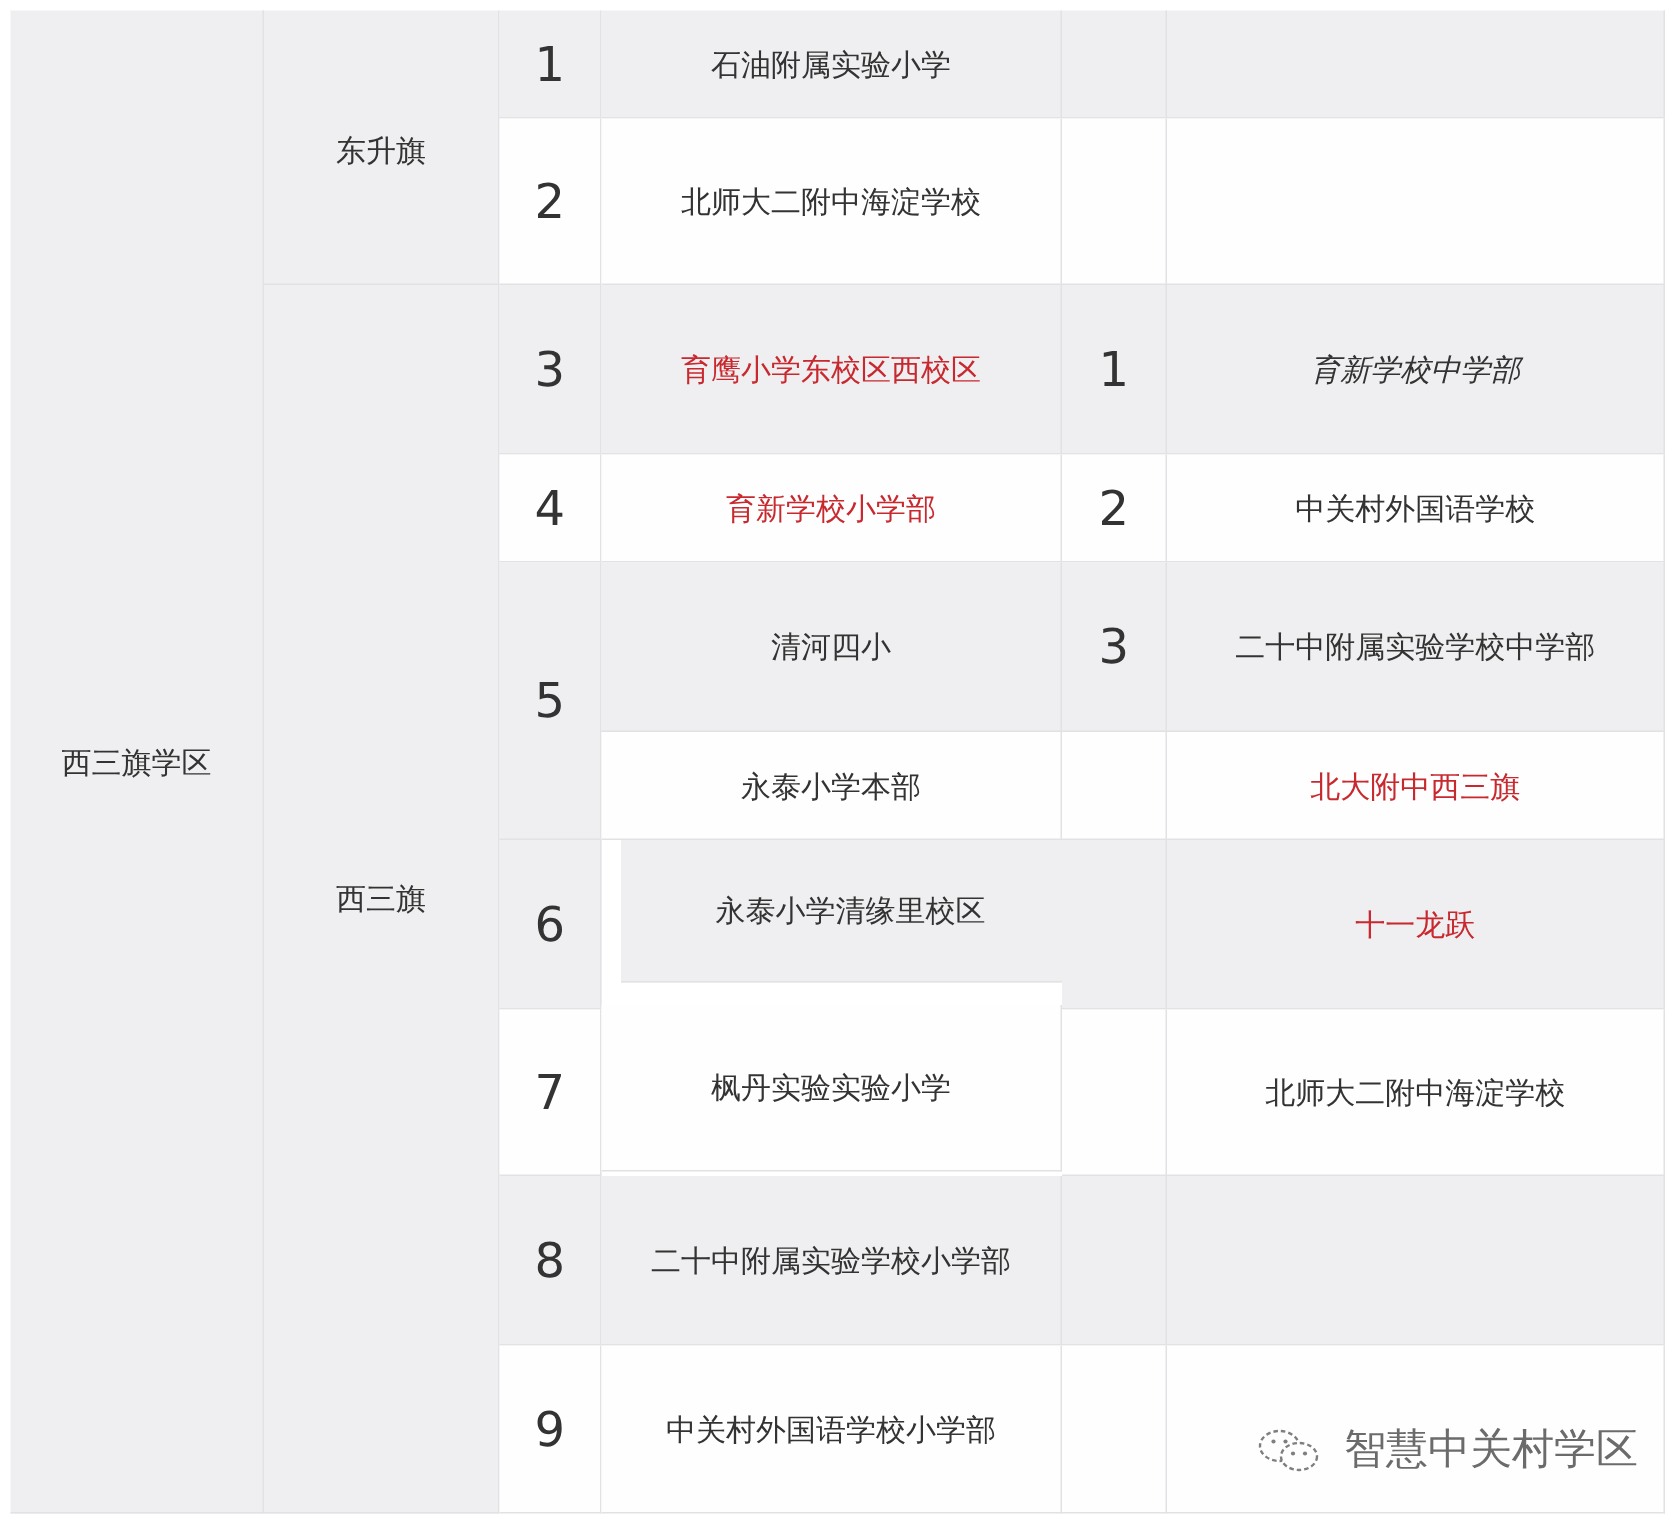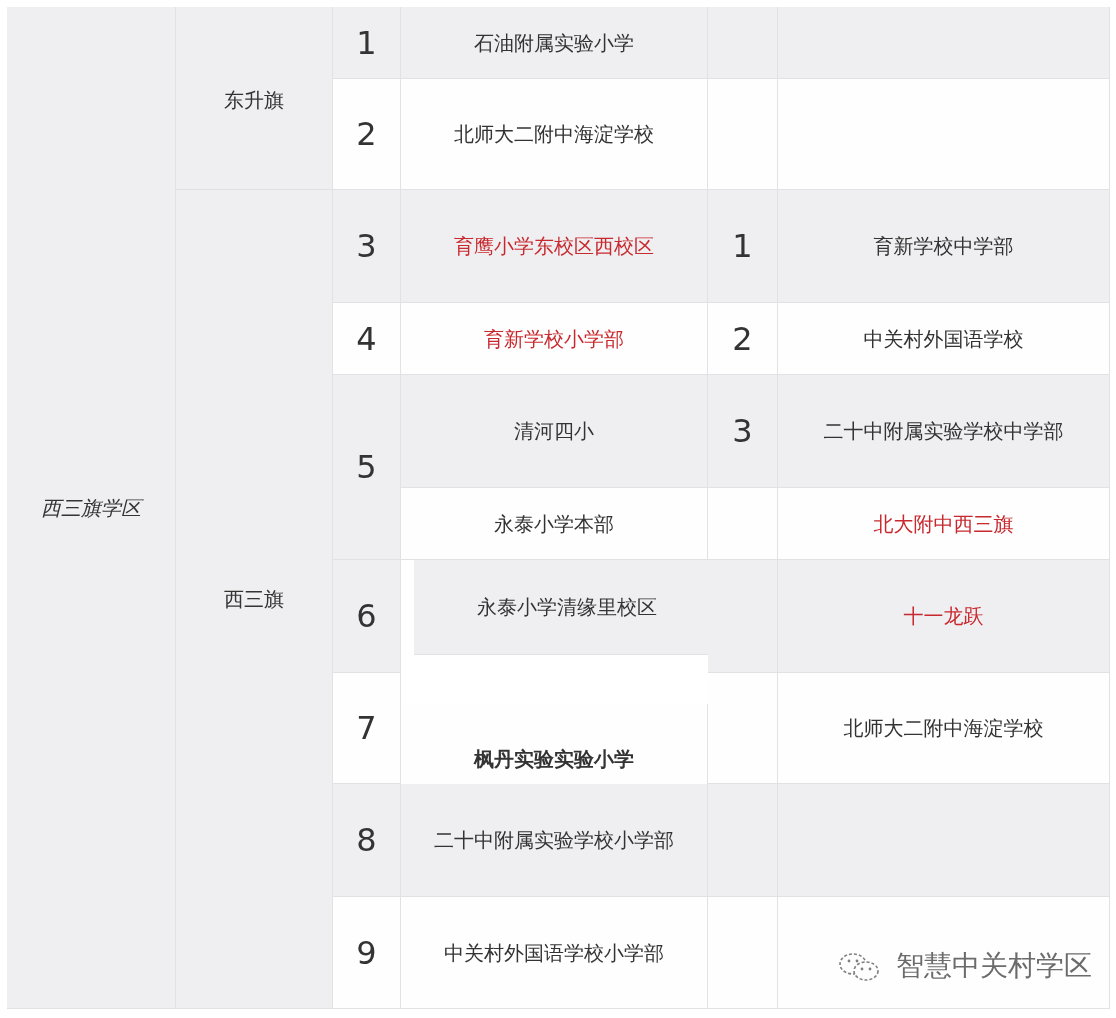--- a/index.html
+++ b/index.html
@@ -49,21 +49,21 @@
     .wm-icon {
       width: 44px;
       height: 34px;
     }
   </style>
 </head>
 <body>
 
 <div>
 
-  <div class="cell gray" style="left:7px; top:7px; width:169px; height:1002px; padding:0 14px;font-style:italic;">
+  <div class="cell gray" style="left:7px; top:7px; width:169px; height:1002px; padding:0 14px;">
     <span>西三旗学区</span>
   </div>
 
   <div class="cell gray" style="left:176px; top:7px; width:157px; height:183px; align-items:flex-start; padding-top:70px;">
     <span style="margin-top:0;">东升旗</span>
   </div>
   <div class="cell gray" style="left:176px; top:190px; width:157px; height:819px;">
     <span>西三旗</span>
   </div>
 
@@ -87,21 +87,21 @@
 
   <div class="cell gray num" style="left:333px; top:190px; width:68px; height:113px;">
     <span>3</span>
   </div>
   <div class="cell gray wrap-name red" style="left:401px; top:190px; width:307px; height:113px;">
     <span>育鹰小学东校区西校区</span>
   </div>
   <div class="cell gray num" style="left:708px; top:190px; width:70px; height:113px;">
     <span>1</span>
   </div>
-  <div class="cell gray" style="left:778px; top:190px; width:332px; height:113px;">
+  <div class="cell gray" style="left:778px; top:190px; width:332px; height:113px;font-style:italic;">
     <span>育新学校中学部</span>
   </div>
 
   <div class="cell white num" style="left:333px; top:303px; width:68px; height:72px;">
     <span>4</span>
   </div>
   <div class="cell white wrap-name red" style="left:401px; top:303px; width:307px; height:72px;">
     <span>育新学校小学部</span>
   </div>
   <div class="cell white num" style="left:708px; top:303px; width:70px; height:72px;">
@@ -143,21 +143,21 @@
   <div class="cell gray num" style="left:708px; top:560px; width:70px; height:113px;">
     <span></span>
   </div>
   <div class="cell gray red" style="left:778px; top:560px; width:332px; height:113px;">
     <span>十一龙跃</span>
   </div>
 
   <div class="cell white num" style="left:333px; top:673px; width:68px; height:111px;">
     <span>7</span>
   </div>
-  <div class="cell white wrap-name" style="left:401px; top:704px; width:307px; height:111px;font-weight:bold;">
+  <div class="cell white wrap-name" style="left:401px; top:670px; width:307px; height:111px;">
     <span>枫丹实验实验小学</span>
   </div>
   <div class="cell white num" style="left:708px; top:673px; width:70px; height:111px;">
     <span></span>
   </div>
   <div class="cell white" style="left:778px; top:673px; width:332px; height:111px;">
     <span>北师大二附中海淀学校</span>
   </div>
 
   <div class="cell gray num" style="left:333px; top:784px; width:68px; height:113px;">

